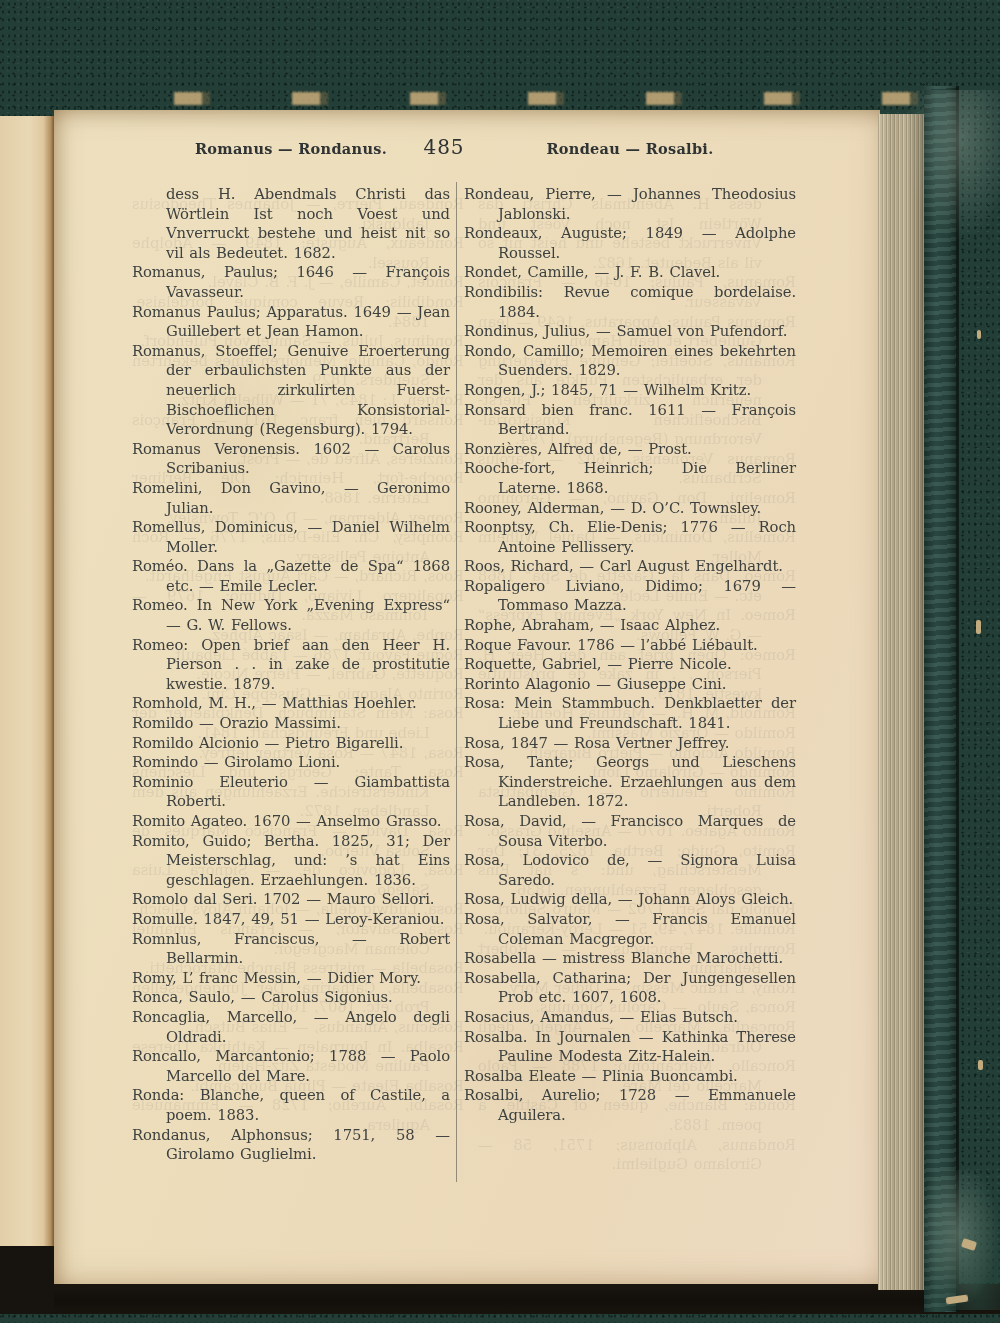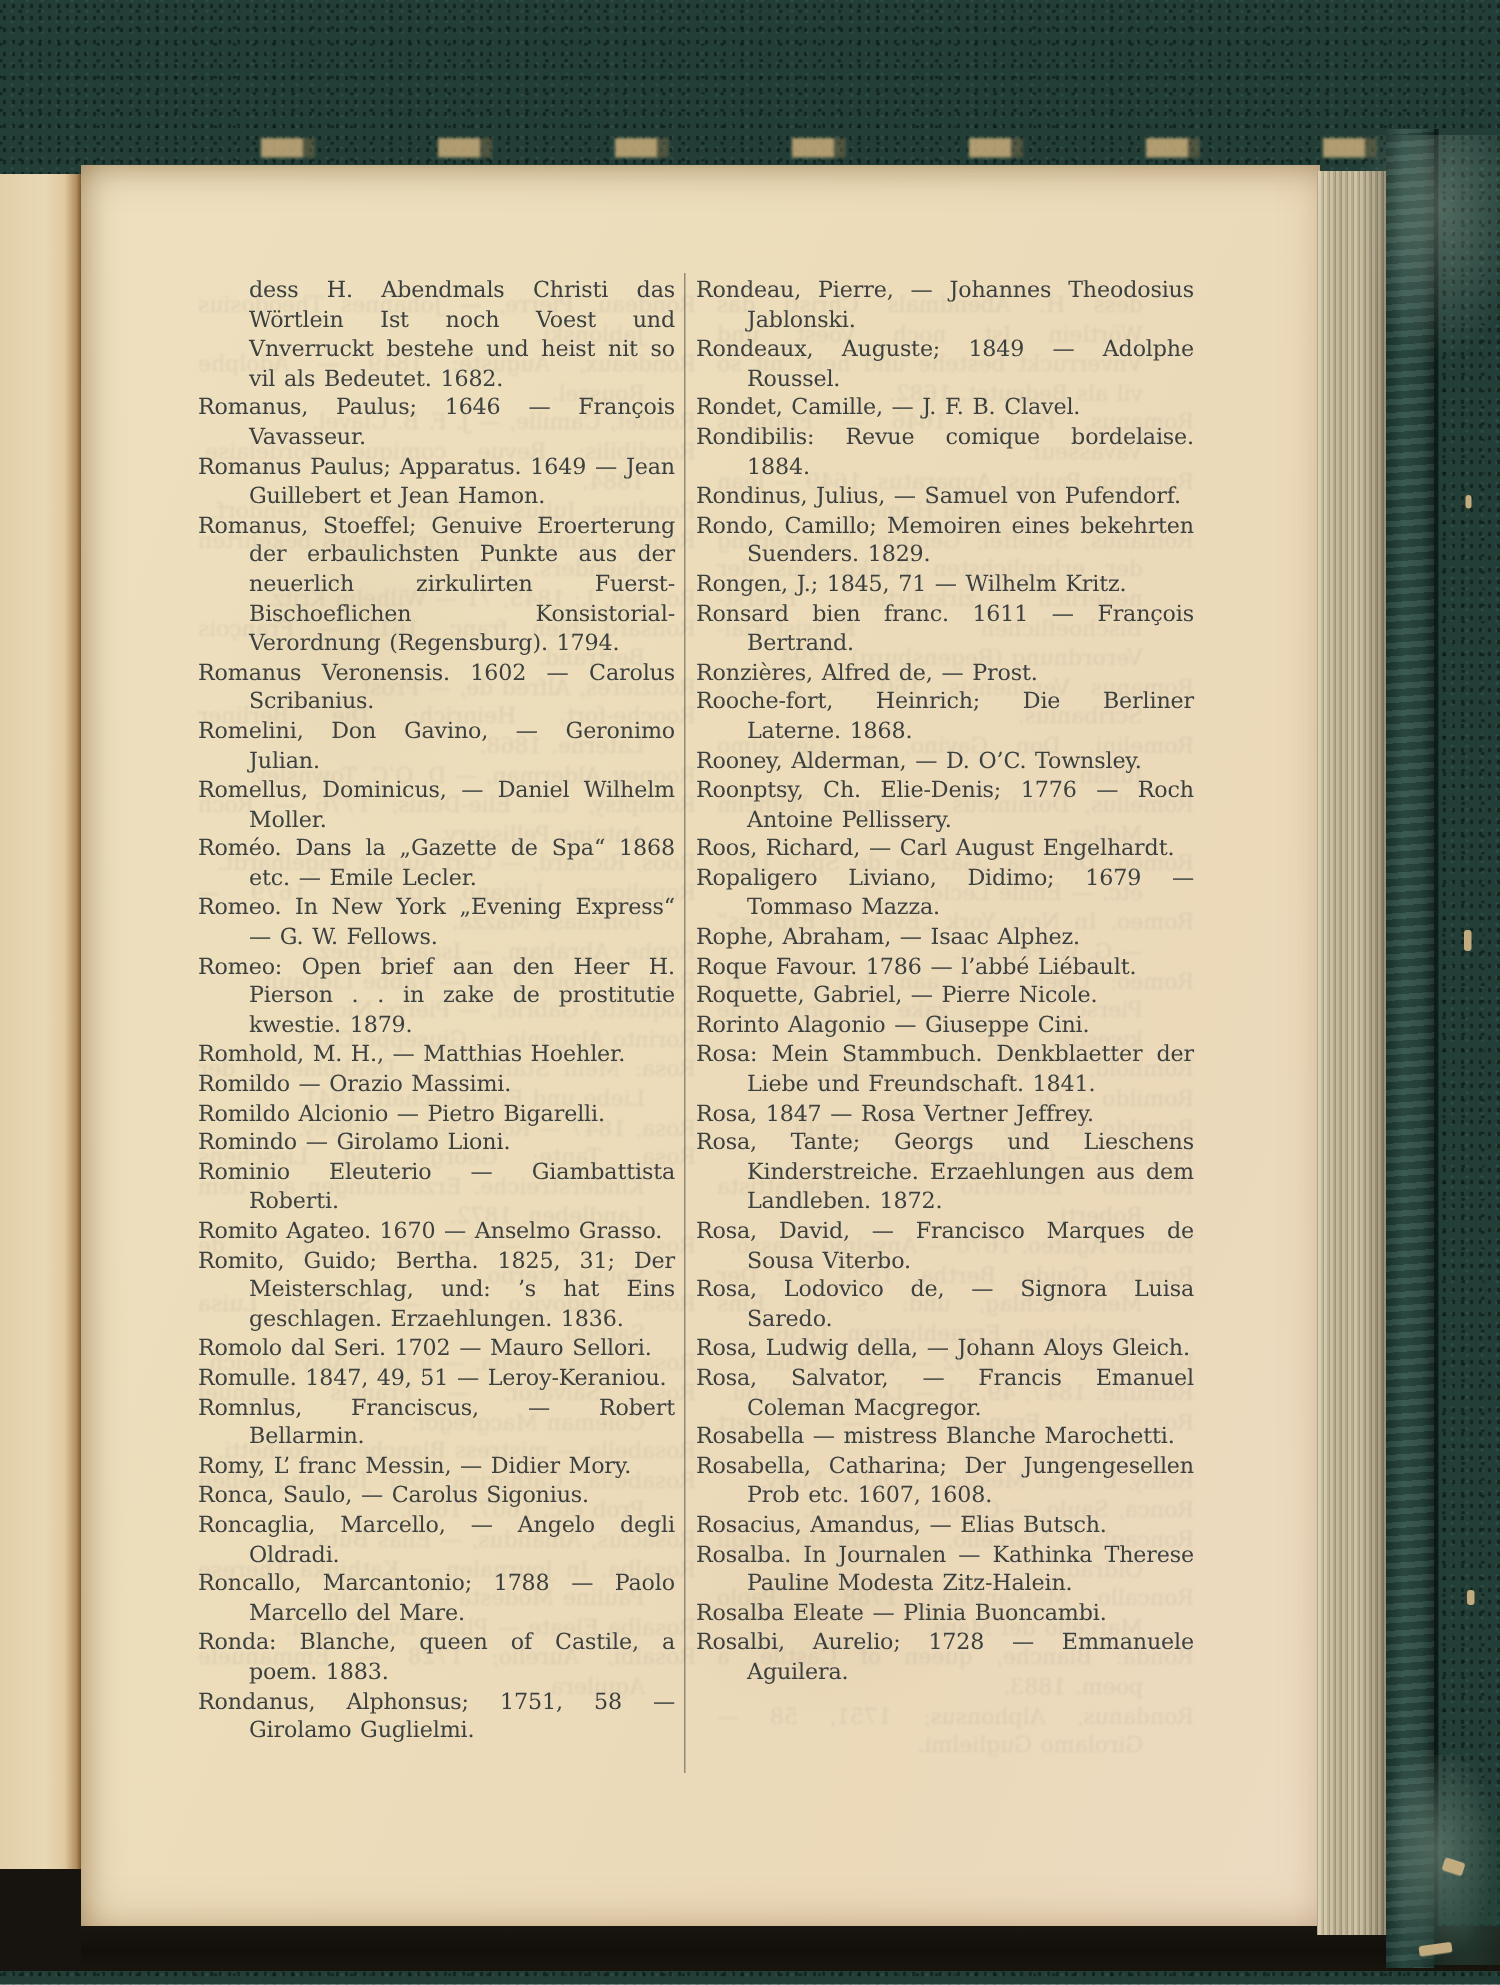--- a/index.html
+++ b/index.html
@@ -195,20 +195,25 @@
           <div class="entry">Rosa, Salvator, — Francis Emanuel Coleman Macgregor.</div>
           <div class="entry">Rosabella — mistress Blanche Marochetti.</div>
           <div class="entry">Rosabella, Catharina; Der Jungengesellen Prob etc. 1607, 1608.</div>
           <div class="entry">Rosacius, Amandus, — Elias Butsch.</div>
           <div class="entry">Rosalba. In Journalen — Kathinka Therese Pauline Modesta Zitz-Halein.</div>
           <div class="entry">Rosalba Eleate — Plinia Buoncambi.</div>
           <div class="entry">Rosalbi, Aurelio; 1728 — Emmanuele Aguilera.</div>
         </div>
     </div>
 
+    <div class="header">
+      <span class="h-item h-left">Romanus — Rondanus.</span>
+      <span class="h-num">485</span>
+      <span class="h-item h-right">Rondeau — Rosalbi.</span>
+    </div>
 
     <div class="divider"></div>
 
     <div class="columns-flex">
       <div class="col left">
           <div class="entry cont">dess H. Abendmals Christi das Wörtlein Ist noch Voest und Vnverruckt bestehe und heist nit so vil als Bedeutet. 1682.</div>
           <div class="entry">Romanus, Paulus; 1646 — François Vavasseur.</div>
           <div class="entry">Romanus Paulus; Apparatus. 1649 — Jean Guillebert et Jean Hamon.</div>
           <div class="entry">Romanus, Stoeffel; Genuive Eroerterung der erbaulichsten Punkte aus der neuerlich zirkulirten Fuerst-Bischoeflichen Konsistorial-Verordnung (Regensburg). 1794.</div>
           <div class="entry">Romanus Veronensis. 1602 — Carolus Scribanius.</div>

